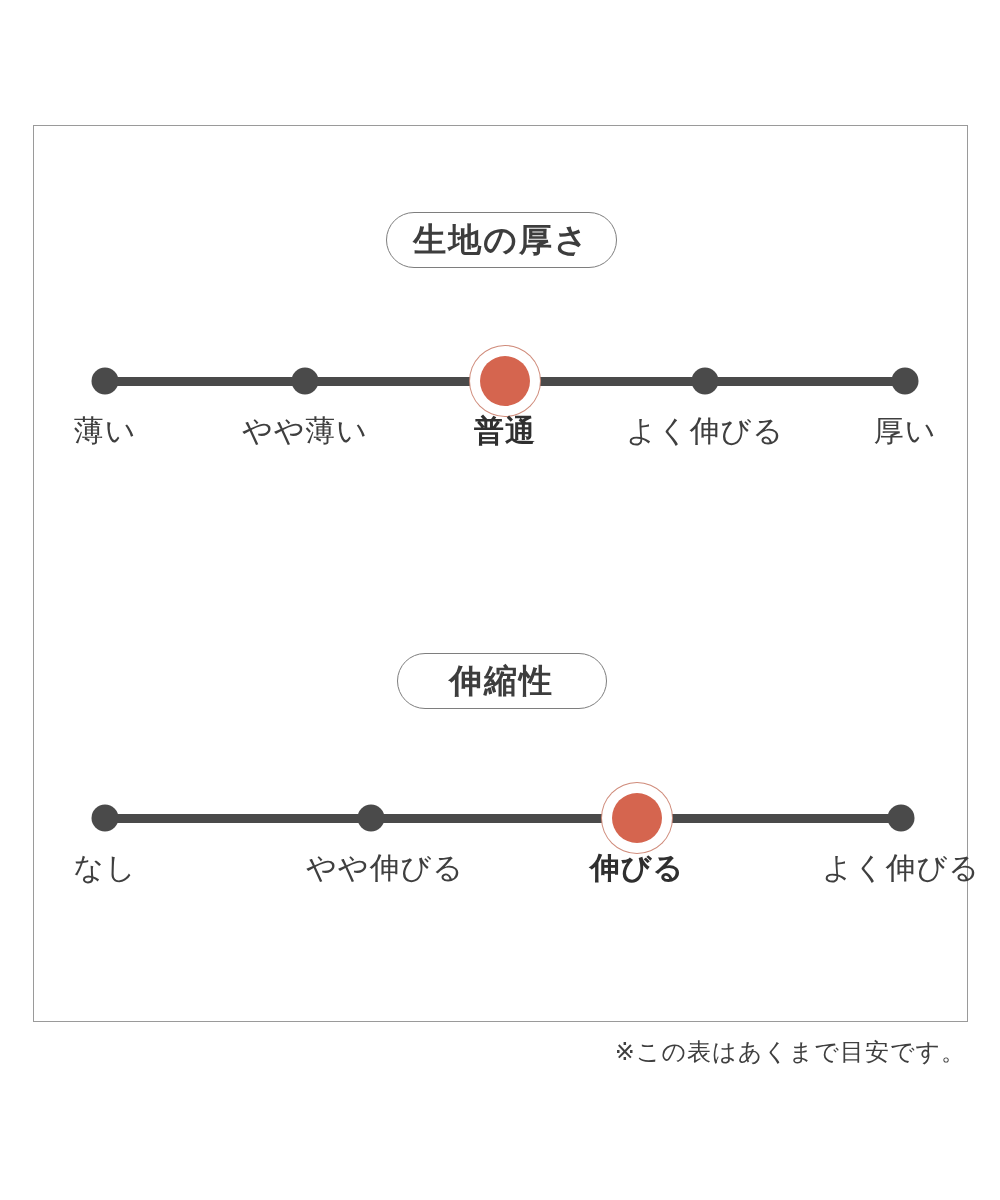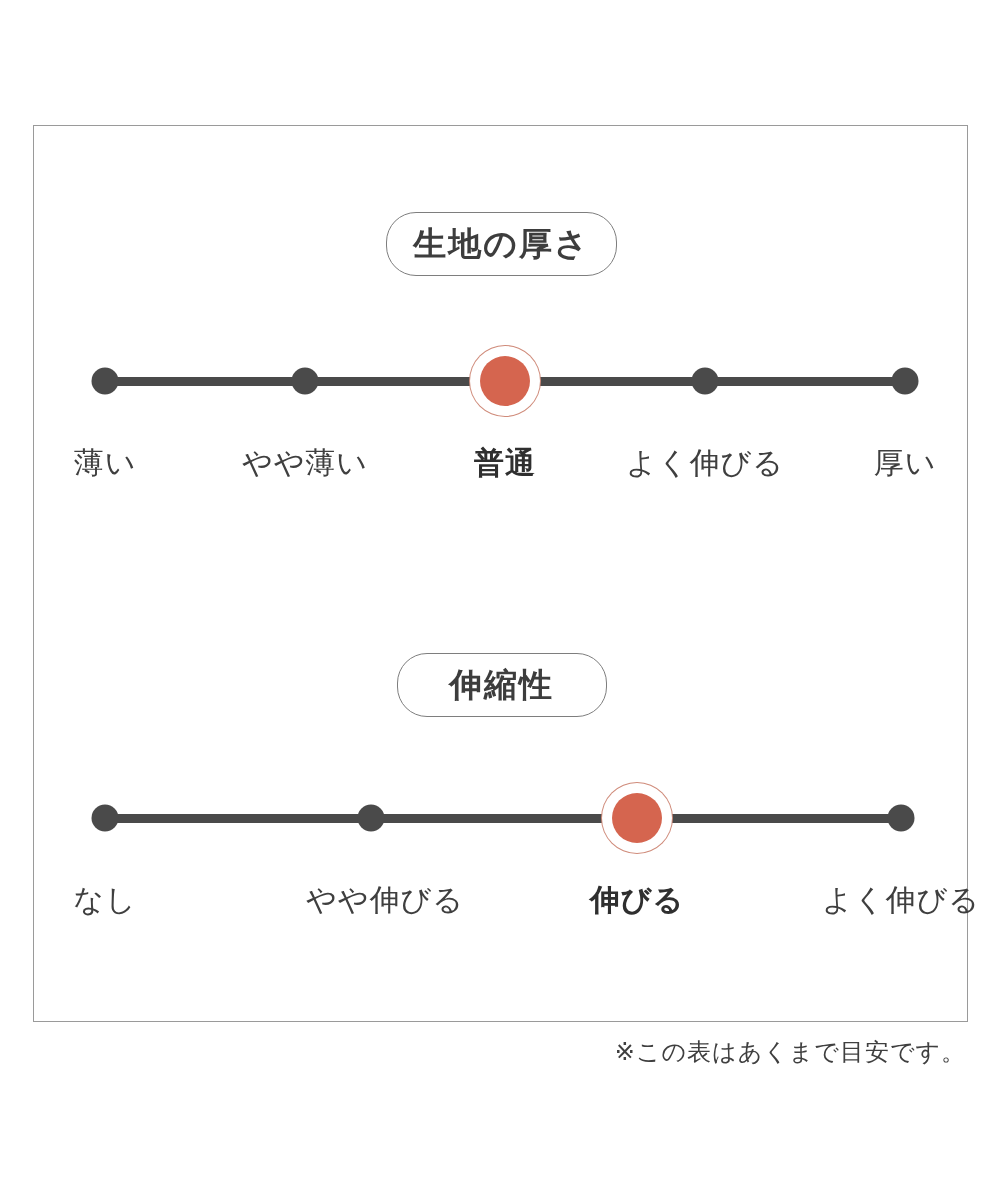--- a/index.html
+++ b/index.html
@@ -42,21 +42,21 @@
     left: 0;
     width: 935px;
     display: flex;
     justify-content: center;
   }
   .pill {
     display: inline-flex;
     align-items: center;
     justify-content: center;
     min-width: 210px;
-    height: 64px;
+    height: 56px;
     padding: 9px 26px;
     border: 1.5px solid #7e7e7e;
     border-radius: 30px;
     box-sizing: border-box;
     font-size: 33px;
     font-weight: 700;
     letter-spacing: 2px;
     color: #3d3d3d;
     background: #ffffff;
     white-space: nowrap;
@@ -93,21 +93,20 @@
   }
   .node-label {
     position: absolute;
     top: 80px;
     transform: translateX(-50%);
     font-size: 30px;
     line-height: 40px;
     color: #3f3f3f;
     white-space: nowrap;
     letter-spacing: 1px;
-    margin-top: 32px;
   }
   .node-label.selected {
     font-weight: 700;
     color: #2f2f2f;
   }
 
   
   .footnote {
     position: absolute;
     right: 34px;

